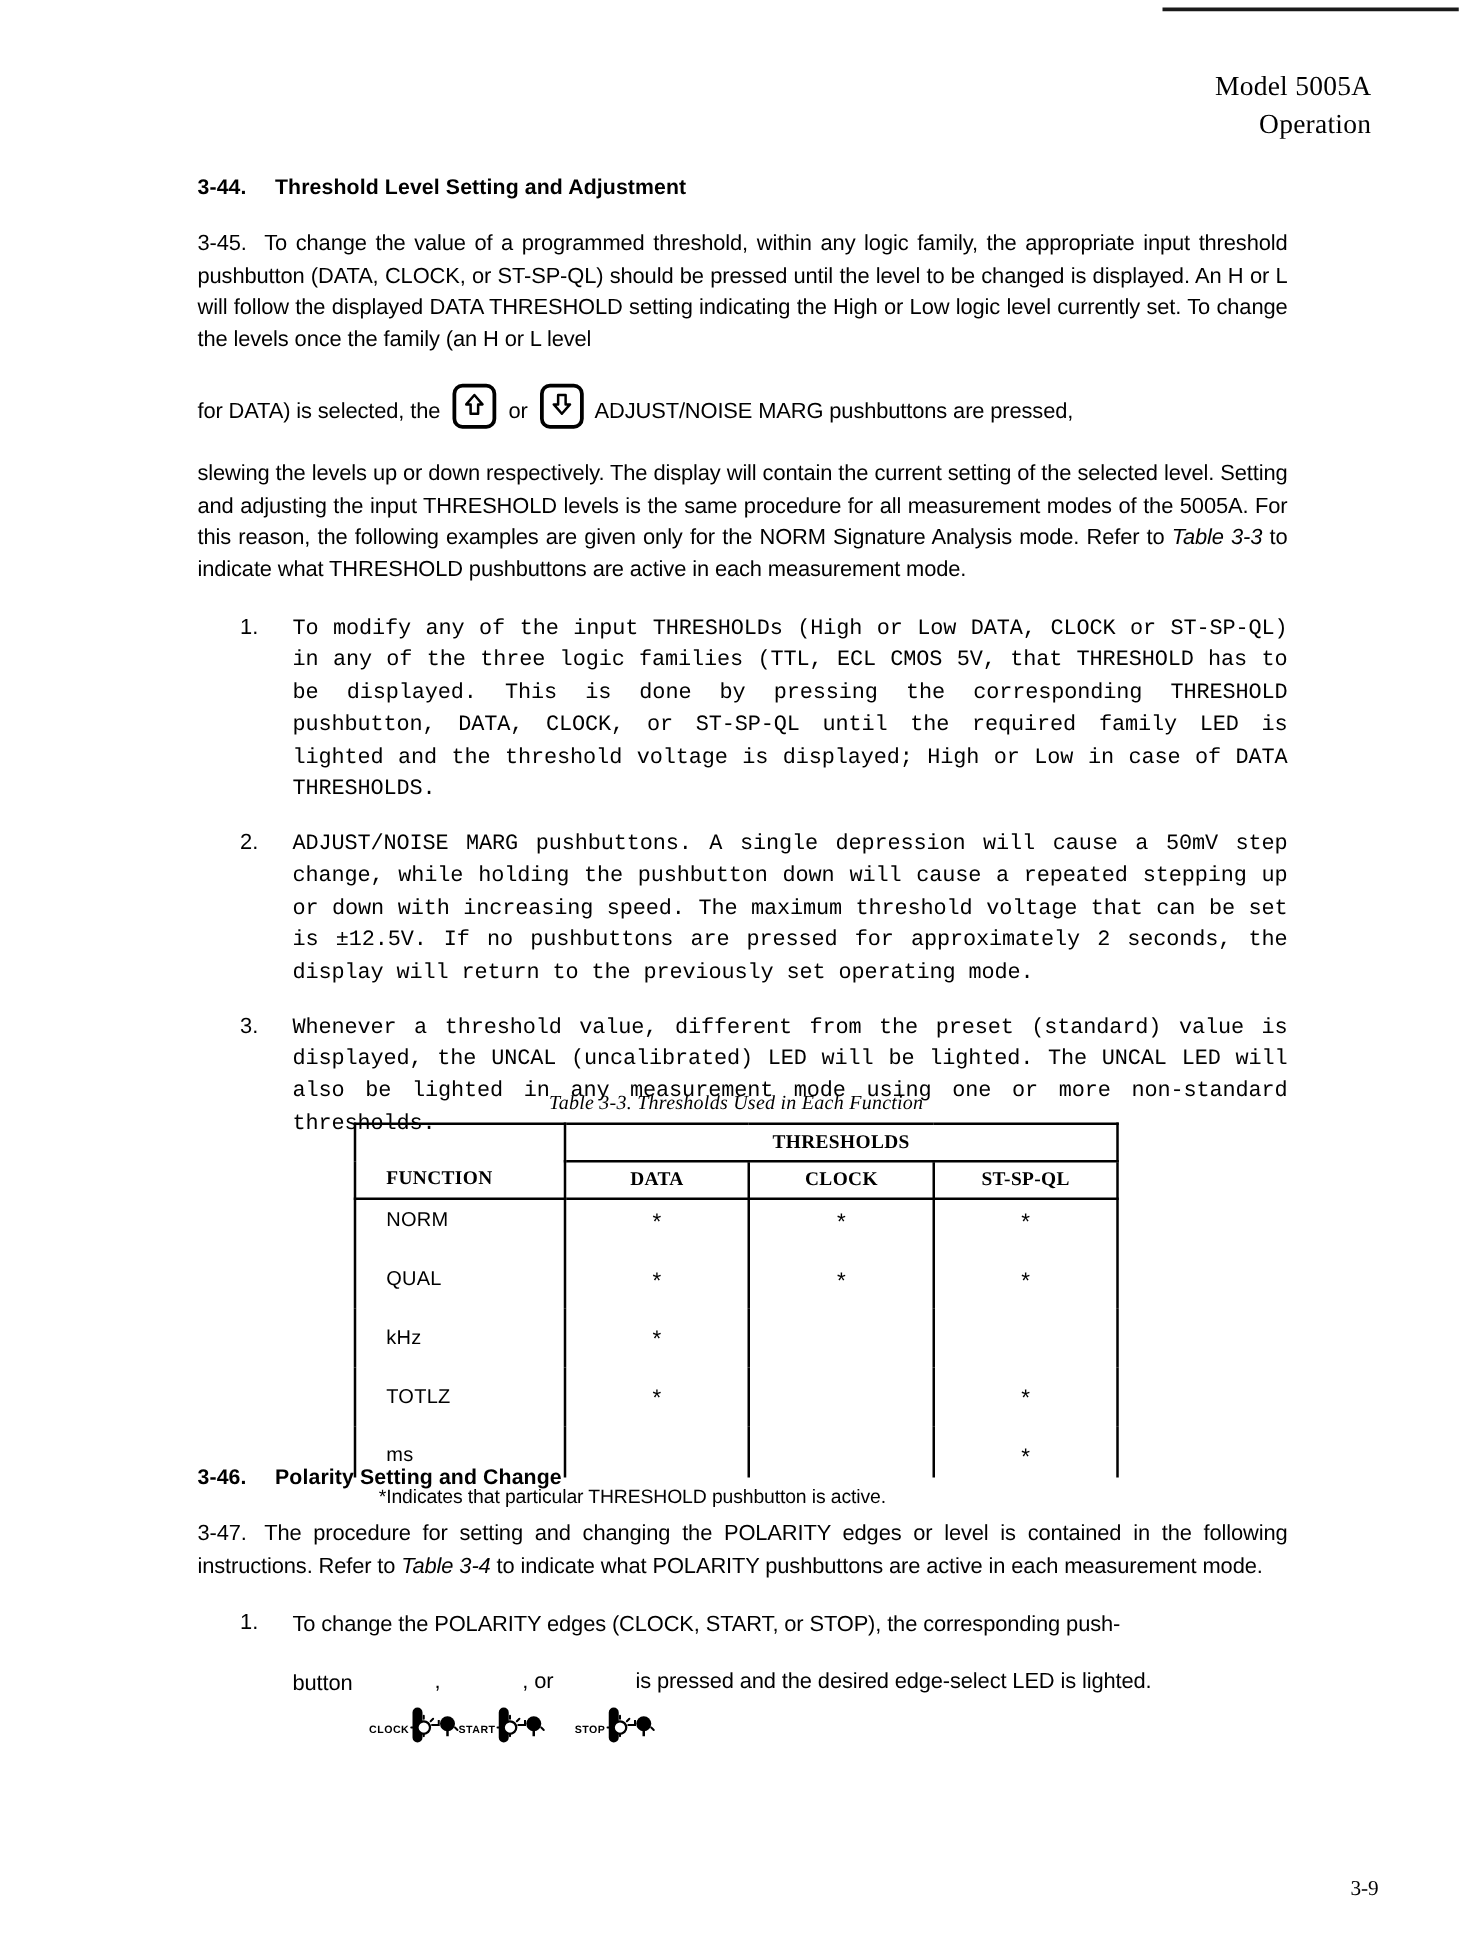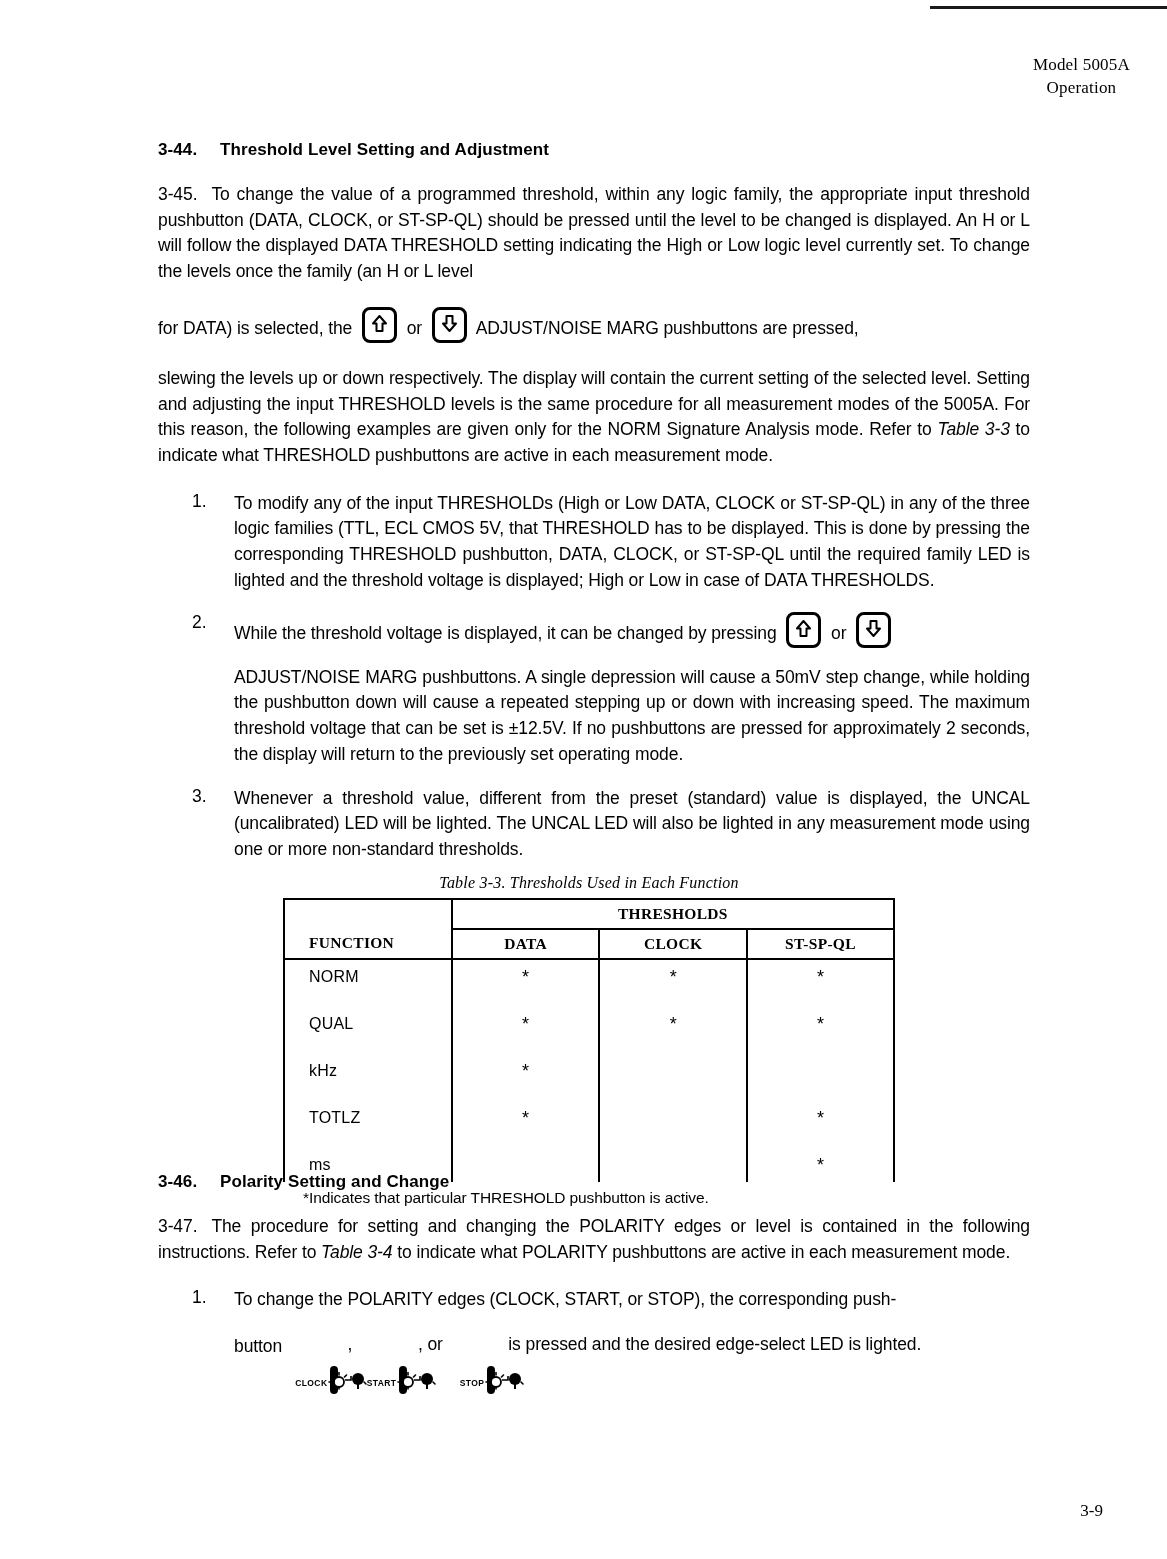--- a/index.html
+++ b/index.html
@@ -28,23 +28,23 @@
     left: 930px;
     right: 0;
     height: 3px;
     background: #1a1a1a;
   }
 
   
   .header {
     position: absolute;
     top: 54px;
-    right: 37px;
-    text-align: center;
-    font-size: 17px;
+    right: 70px;
+    text-align: right;
+    font-size: 22px;
     line-height: 1.35;
     font-family: "Liberation Serif", serif;
     letter-spacing: .2px;
   }
 
   
   .content {
     position: absolute;
     left: 158px;
     top: 140px;
@@ -98,20 +98,21 @@
     font-size: 17.5px;
     line-height: 1.47;
     margin: 0 0 14px 0;
     text-align: justify;
     letter-spacing: -.1px;
   }
   ol.steps > li p:last-child { margin-bottom: 0; }
   ol.steps > li p.justify-hard {
     text-align: justify;
     text-align-last: left;
+    font-family: Liberation Mono, monospace;
   }
   ol.steps > li p.loose { line-height: 2.0; text-align: left; }
 
   
   .btn-key {
     display: inline-block;
     width: 29px;
     height: 30px;
     border: 3.5px solid #000;
     border-radius: 8px;
@@ -277,34 +278,20 @@
 
     <ol class="steps">
 
       <li>
         <span class="marker">1.</span>
         <p class="justify-hard">To modify any of the input THRESHOLDs (High or Low DATA, CLOCK or ST-SP-QL) in any of the three logic families (TTL, ECL CMOS 5V, that THRESHOLD has to be displayed. This is done by pressing the corresponding THRESHOLD pushbutton, DATA, CLOCK, or ST-SP-QL until the required family LED is lighted and the threshold voltage is displayed; High or Low in case of DATA THRESHOLDS.</p>
       </li>
 
       <li>
         <span class="marker">2.</span>
-        <p class="loose">
-          <span>While the threshold voltage is displayed, it can be changed by pressing</span>
-          <span class="btn-key">
-            <svg width="23" height="26" viewBox="0 0 23 26" aria-hidden="true">
-              <path d="M11.5 4 L18 11.5 L14.5 11.5 L14.5 19 L8.5 19 L8.5 11.5 L5 11.5 Z" fill="#ffffff" stroke="#000000" stroke-width="2" stroke-linejoin="round"></path>
-            </svg>
-          </span>
-          <span>or</span>
-          <span class="btn-key">
-            <svg width="23" height="26" viewBox="0 0 23 26" aria-hidden="true">
-              <path d="M11.5 19 L5 11.5 L8.5 11.5 L8.5 4 L14.5 4 L14.5 11.5 L18 11.5 Z" fill="#ffffff" stroke="#000000" stroke-width="2" stroke-linejoin="round"></path>
-            </svg>
-          </span>
-        </p>
         <p class="justify-hard">ADJUST/NOISE MARG pushbuttons. A single depression will cause a 50mV step change, while holding the pushbutton down will cause a repeated stepping up or down with increasing speed. The maximum threshold voltage that can be set is ±12.5V. If no pushbuttons are pressed for approximately 2 seconds, the display will return to the previously set operating mode.</p>
       </li>
 
       <li>
         <span class="marker">3.</span>
         <p class="justify-hard">Whenever a threshold value, different from the preset (standard) value is displayed, the UNCAL (uncalibrated) LED will be lighted. The UNCAL LED will also be lighted in any measurement mode using one or more non-standard thresholds.</p>
       </li>
 
     </ol>
   </div>

